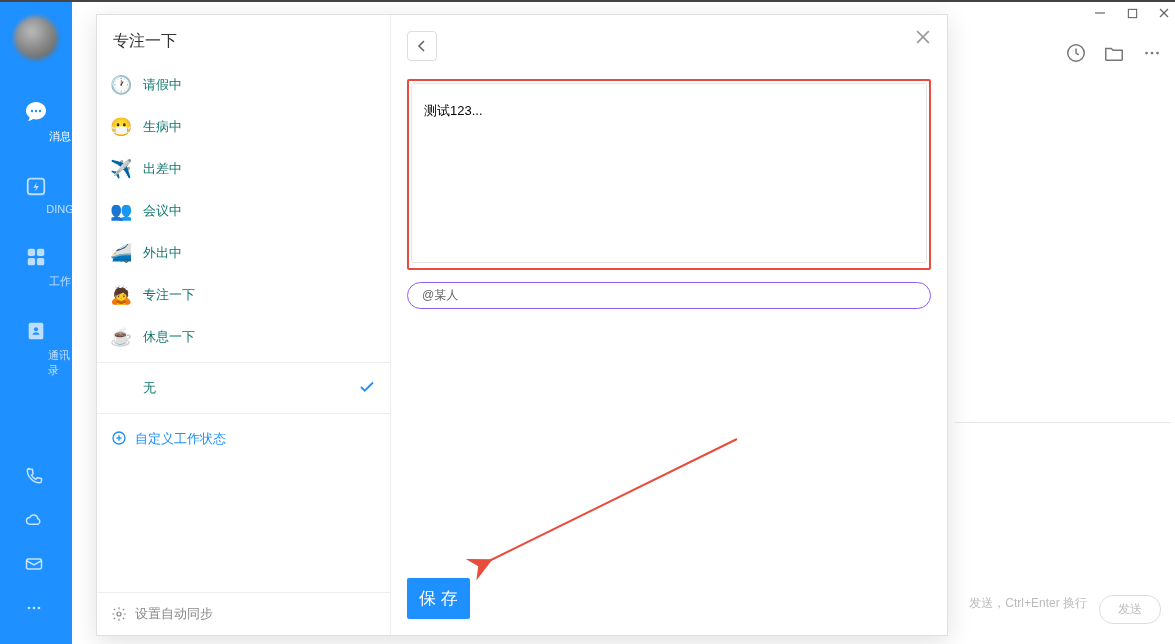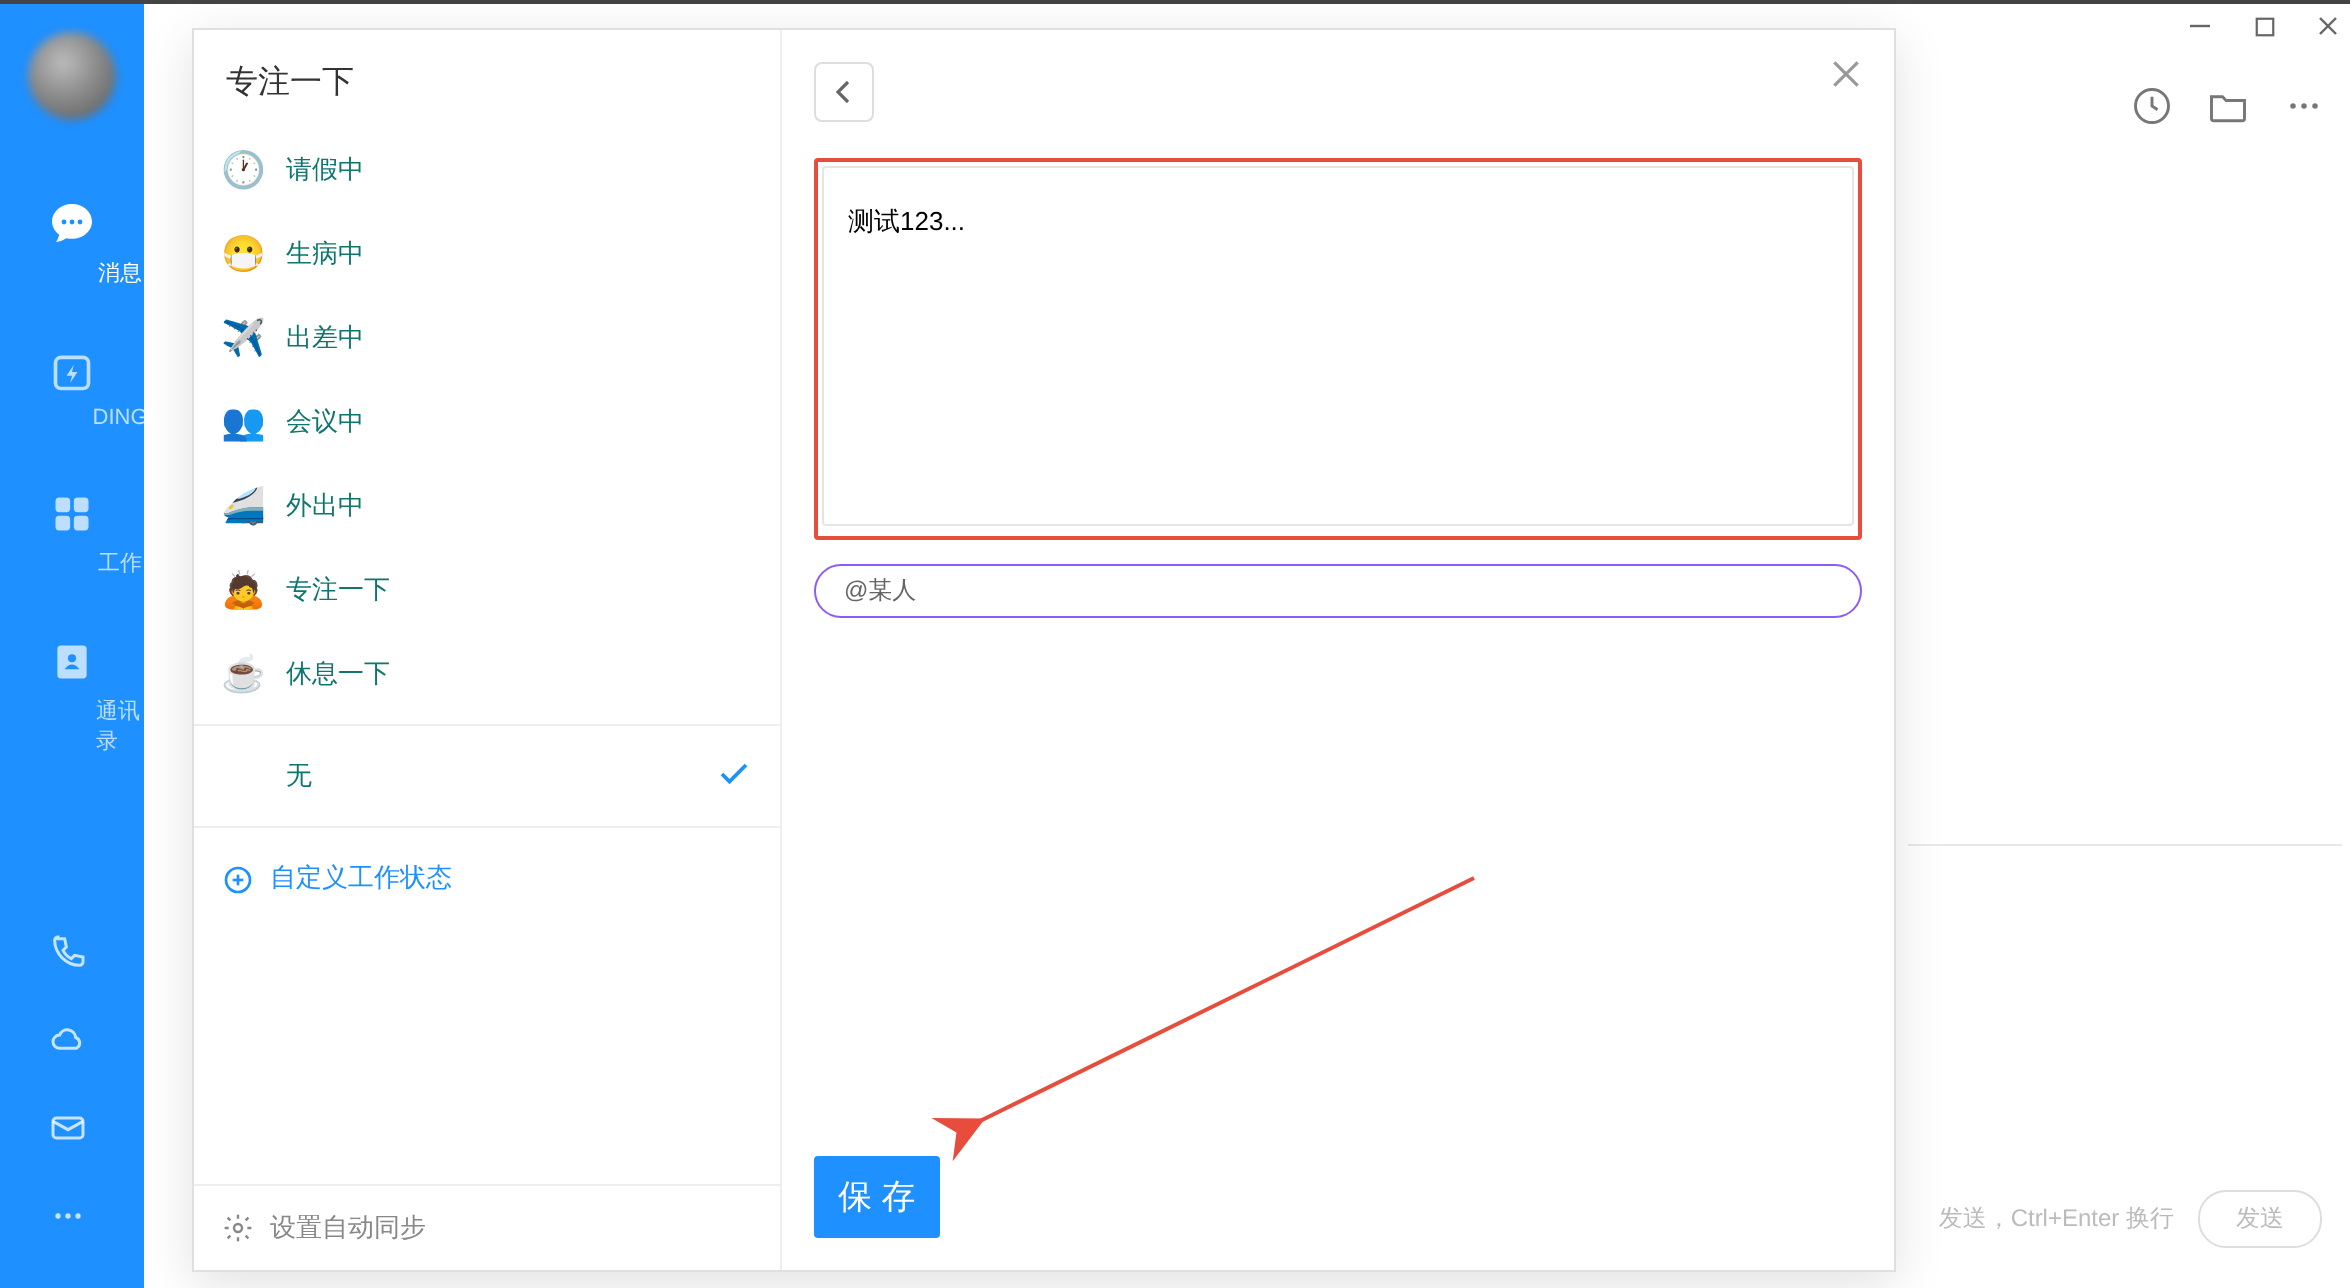--- a/index.html
+++ b/index.html
@@ -95,21 +95,21 @@
   font-size: 18px;
   display: flex; align-items: center; justify-content: center;
   margin-right: 10px;
 }
 .status-label { flex: 1; font-size: 13px; color: #0f766e; }
 .status-check { color: #1e90ff; }
 .divider { height: 1px; background: #eee; margin: 4px 0; }
 .status-item.none .status-emoji { width: 22px; }
 .custom-status {
   display: flex;
-  align-items: flex-end;
+  align-items: flex-start;
   padding: 12px 14px;
   color: #1e90ff;
   cursor: pointer;
   font-size: 13px;
 }
 .custom-status .plus-icon { margin-right: 8px; display: flex; }
 .settings-sync {
   display: flex;
   align-items: center;
   padding: 12px 14px;
@@ -208,21 +208,21 @@
   display: flex;
   gap: 16px;
   color: #777;
 }
 .right-icons .ri { width: 22px; height: 22px; cursor: pointer; }
 .bottom-right {
   position: absolute;
   bottom: 20px;
   right: 14px;
   display: flex;
-  align-items: center;
+  align-items: flex-start;
   gap: 12px;
   color: #bbb;
   font-size: 12px;
 }
 .send-btn {
   border: 1px solid #ddd;
   background: #fff;
   color: #bbb;
   padding: 5px 18px;
   border-radius: 14px;

